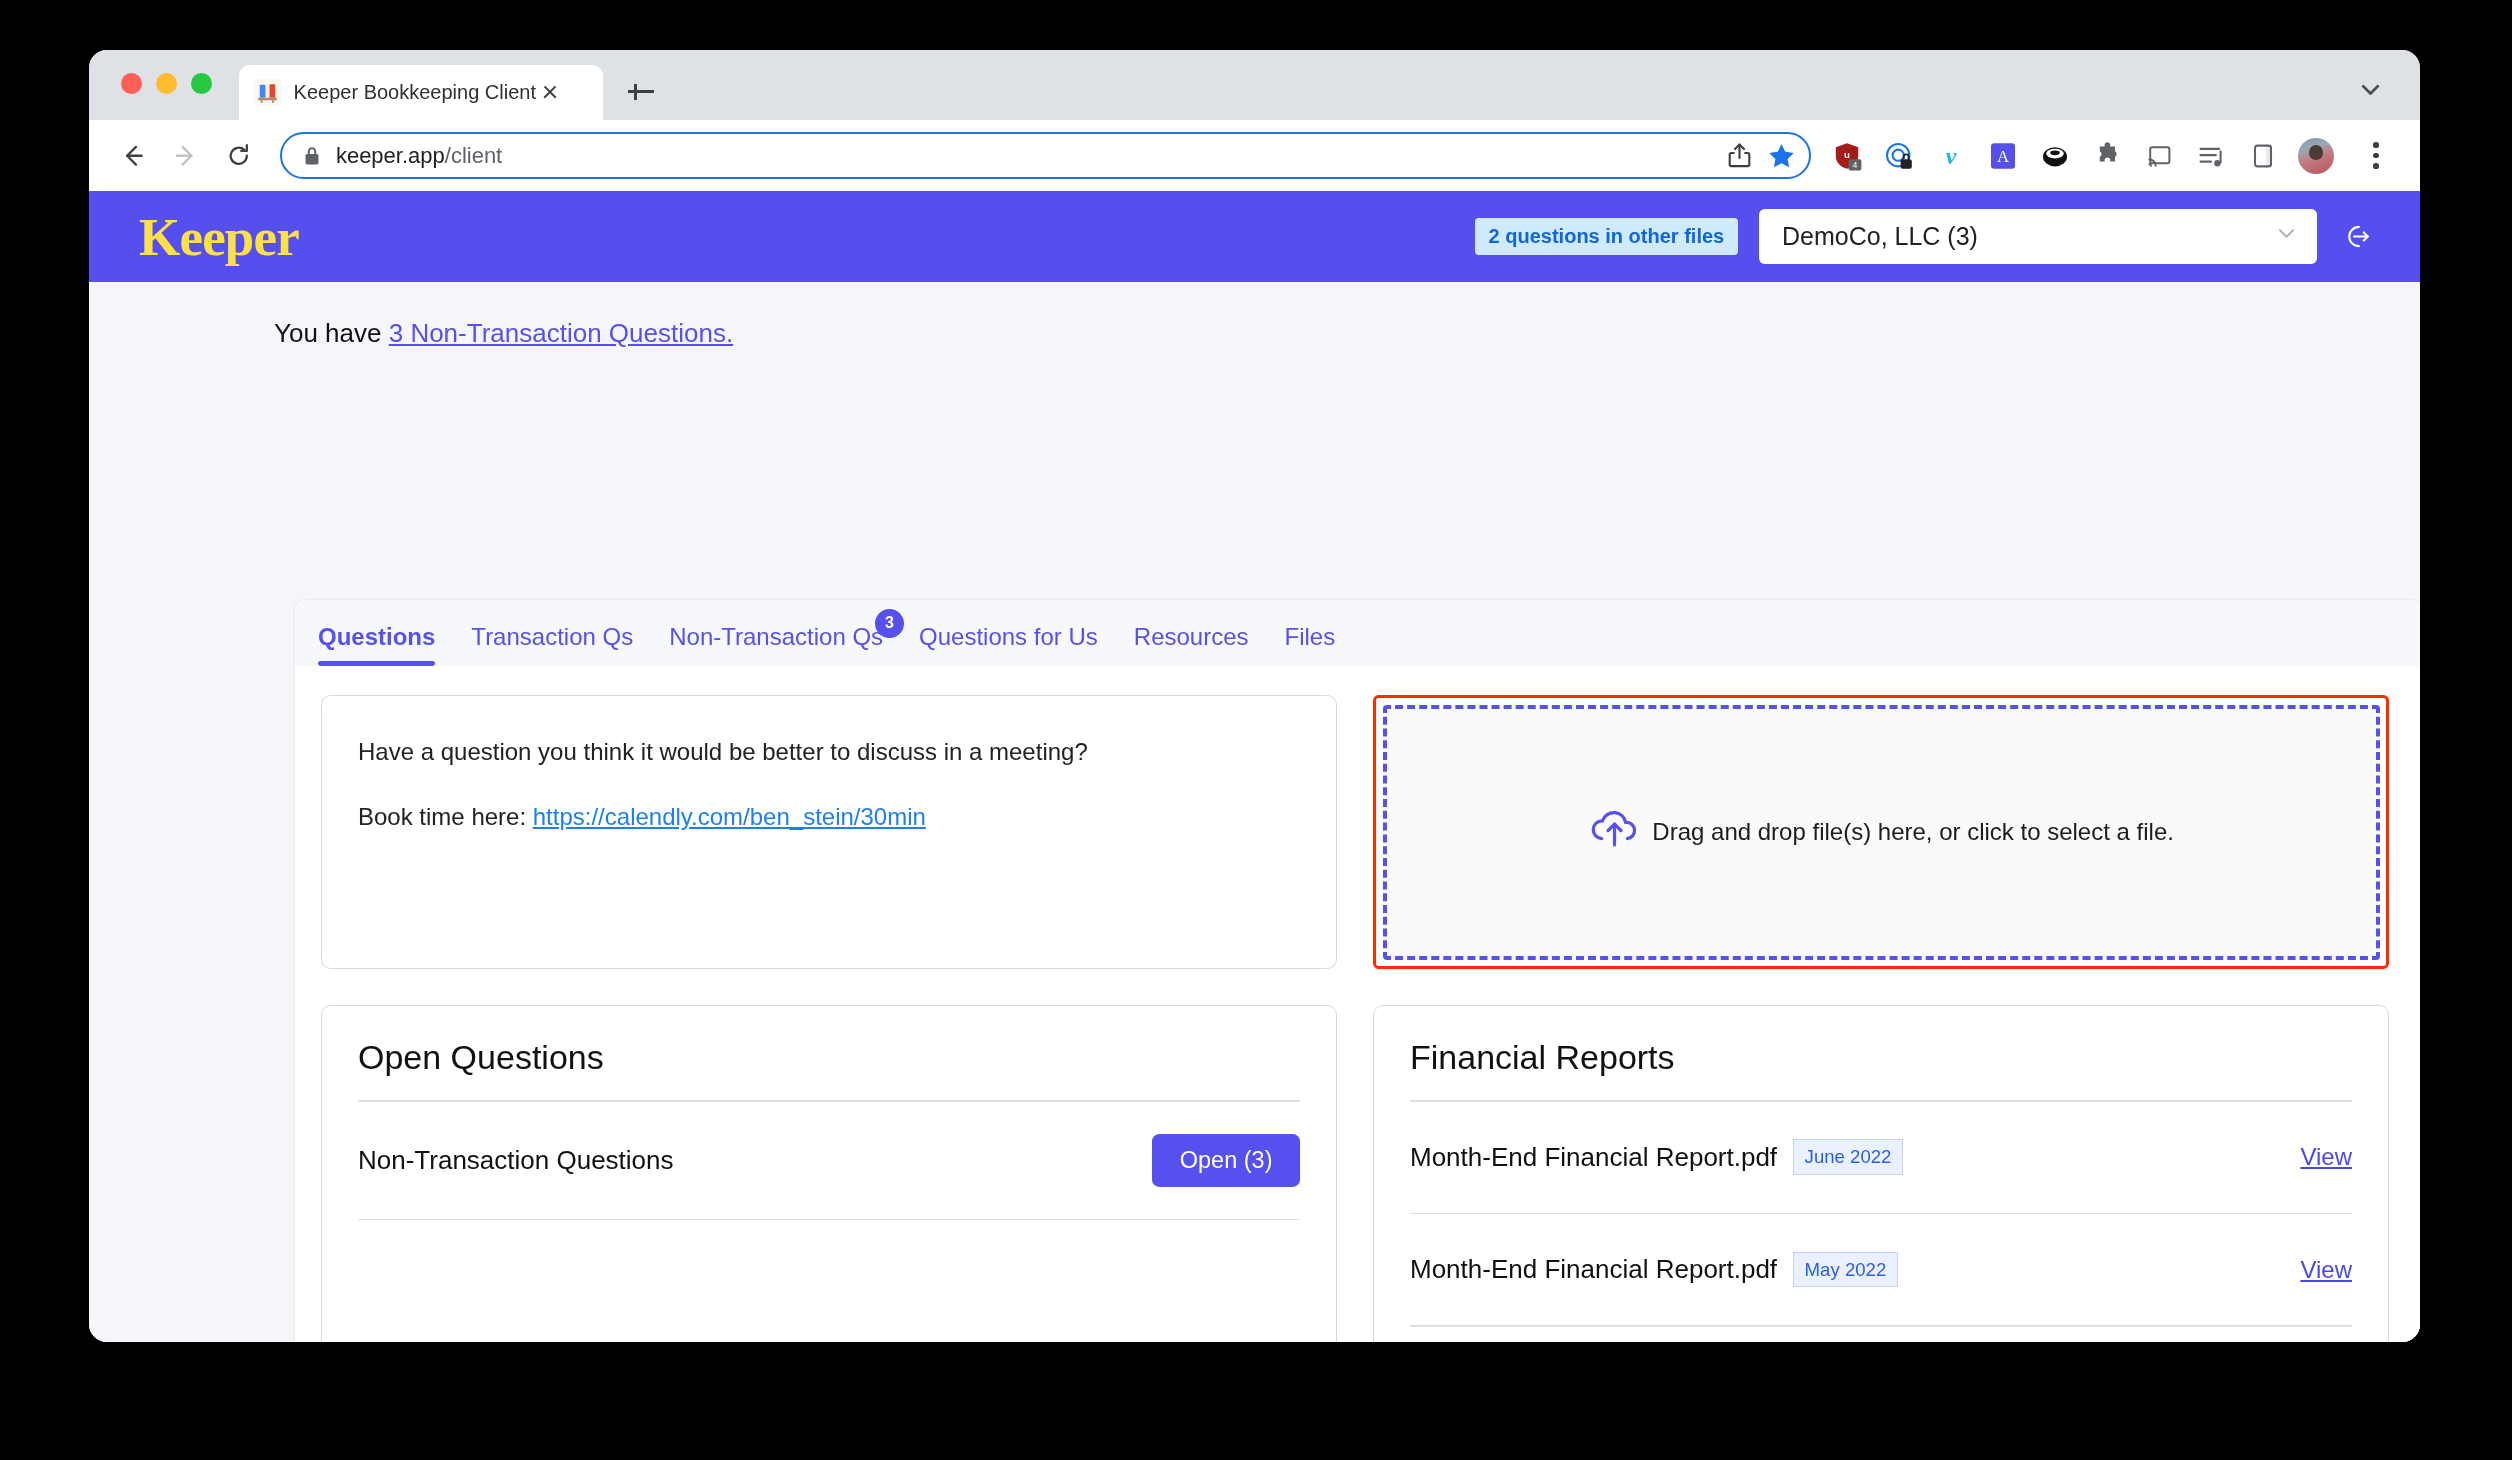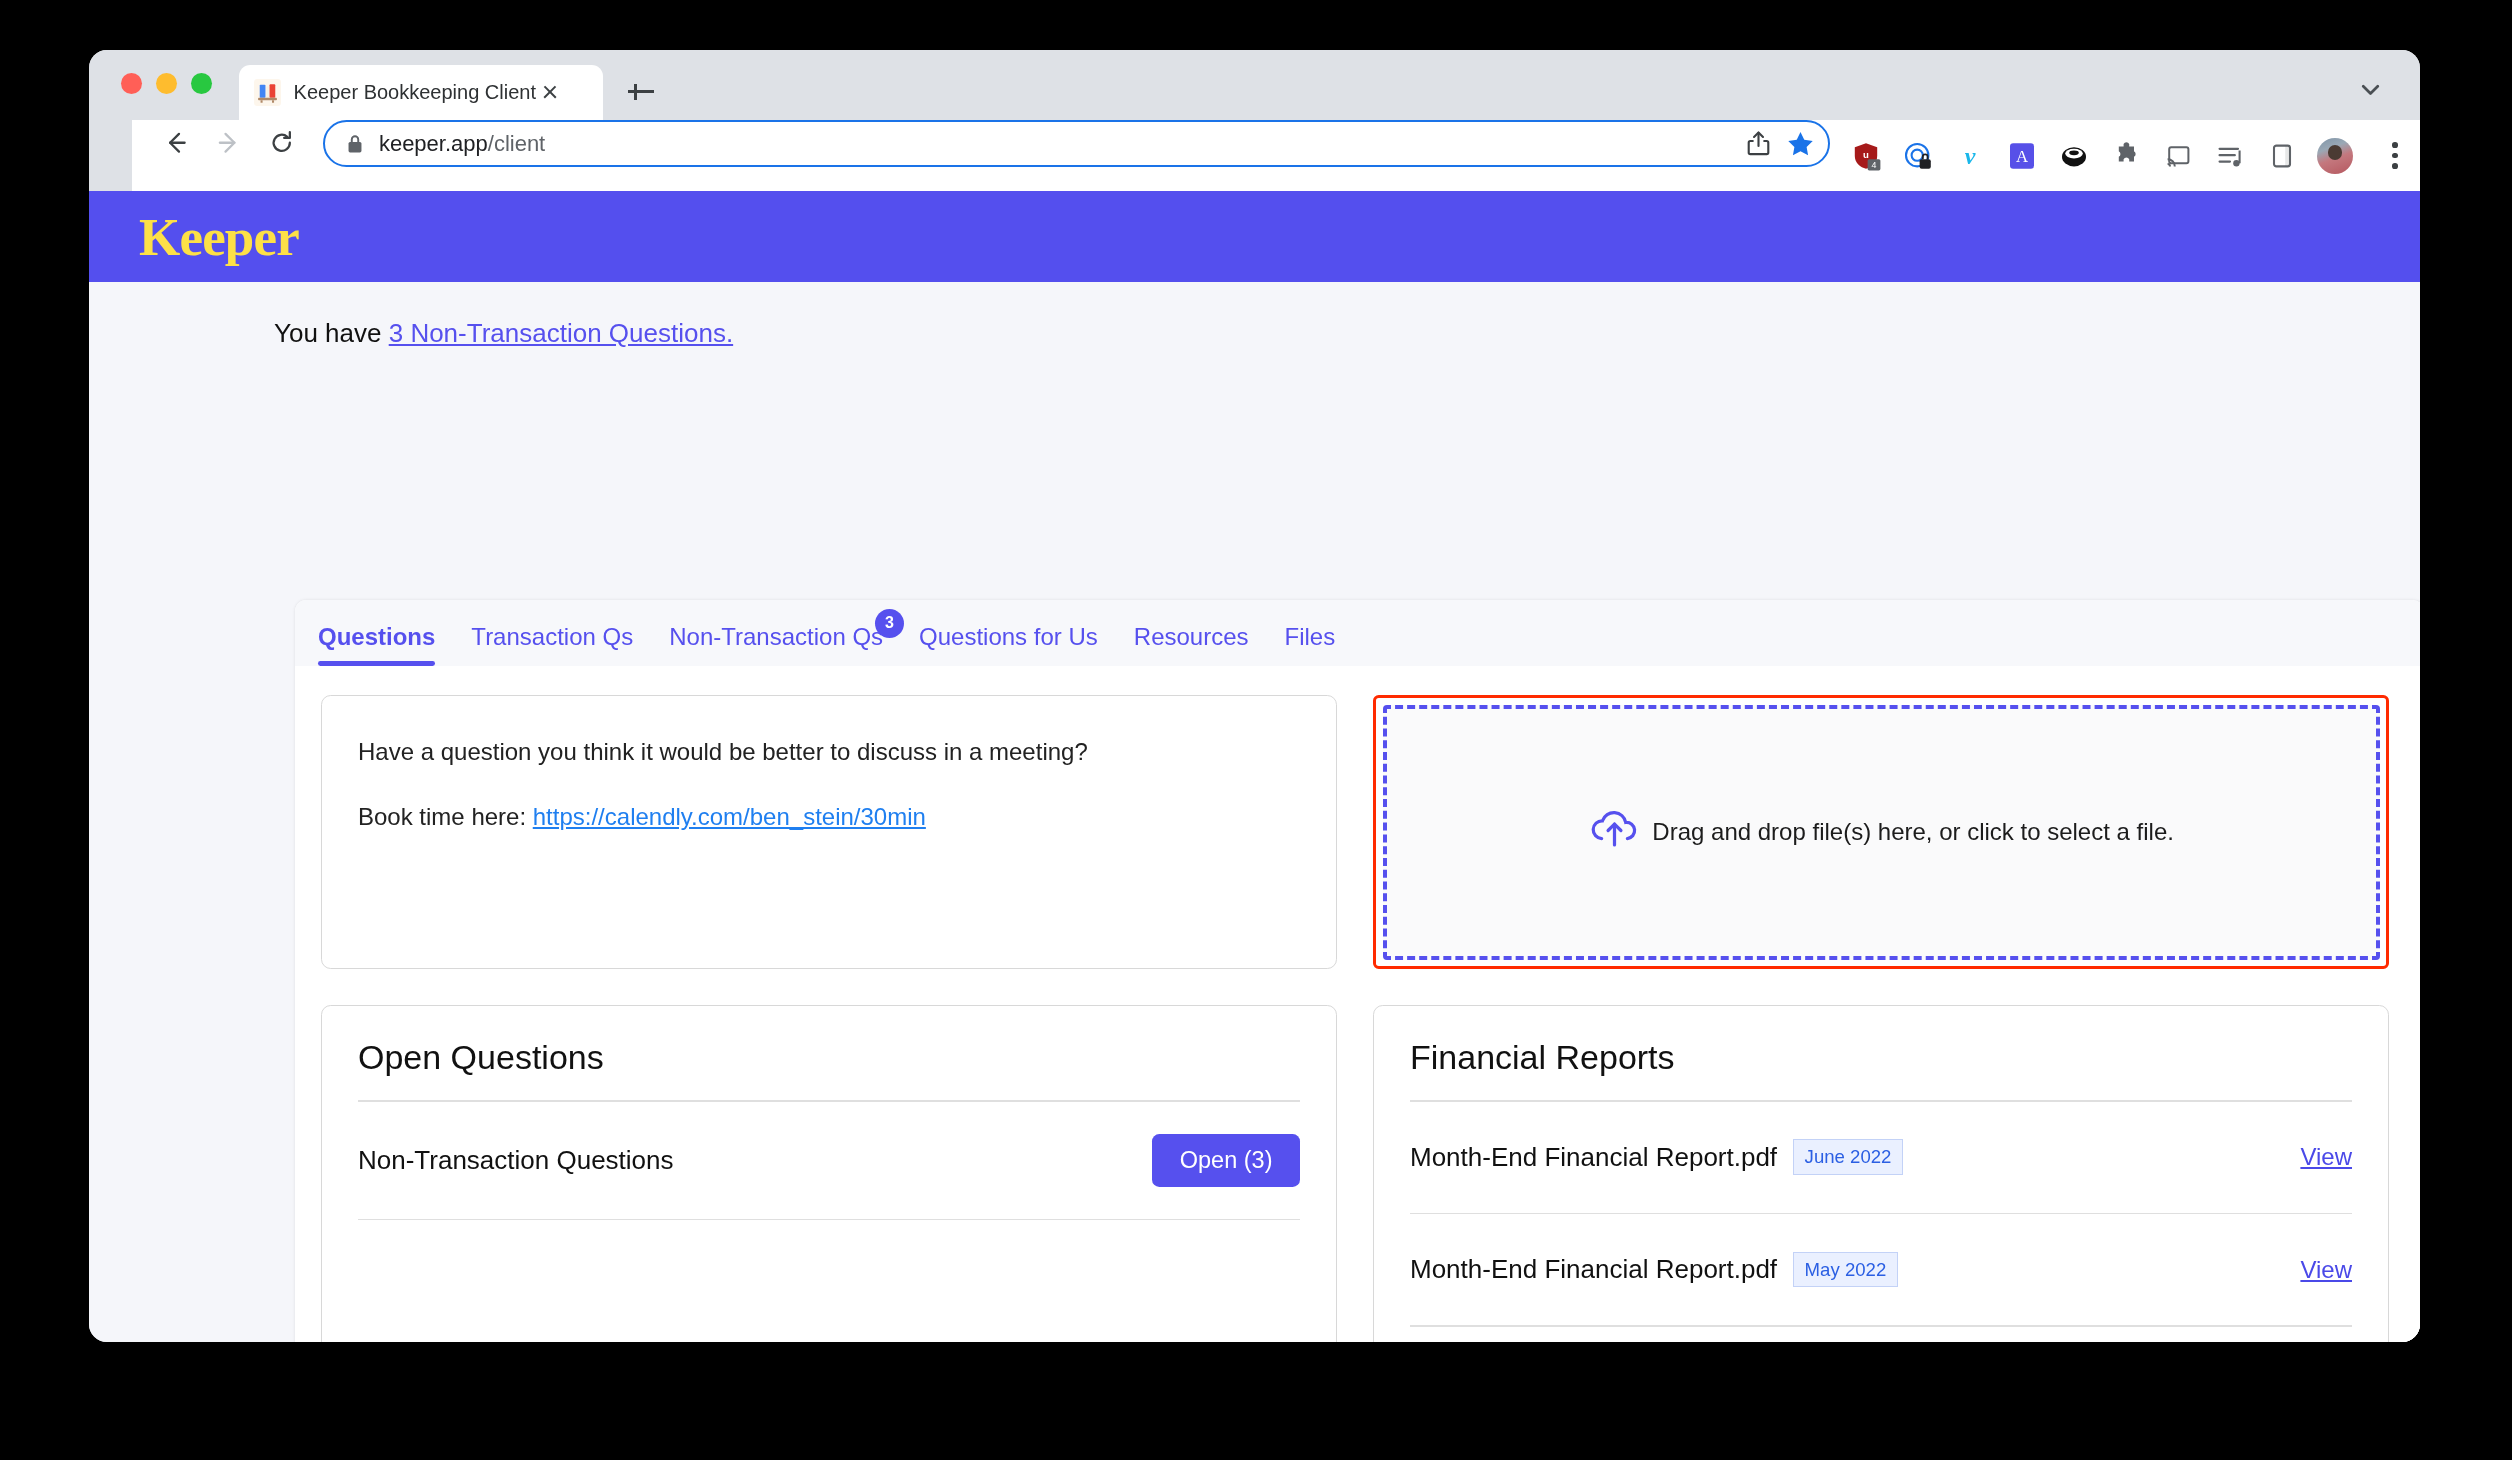--- a/index.html
+++ b/index.html
@@ -102,23 +102,23 @@
     right: 39px; top: 29px;
     width: 21px; height: 21px;
   }
 
   
   #toolbar {
     position: relative;
     height: 71px;
     background: #fff;
     display: flex;
-    padding: 0 9px 0 21px;
-    box-sizing: border-box;
-    margin-left: 43px;
+    align-items: center;
+    padding: 0 28px 0 21px;
+    box-sizing: border-box;
   }
   .nav-btn {
     width: 45px; height: 45px;
     display: flex; align-items: center; justify-content: center;
     flex: 0 0 auto;
     margin-right: 8px;
   }
   #omnibox {
     flex: 1 1 auto;
     height: 47px;
@@ -551,20 +551,38 @@
           <div class="menu-dot"></div>
           <div class="menu-dot"></div>
       </div>
     </div>
   </div>
 
   <div id="page">
 
     <div id="app-header">
       <div id="app-logo">Keeper</div>
+      <div id="header-right">
+        <div id="other-files-badge">2 questions in other files</div>
+        <div id="company-select">
+          <span>DemoCo, LLC (3)</span>
+          <span id="company-select-chevron">
+            <svg width="23" height="23" viewBox="0 0 28 28">
+              <path d="M6 10 L14 18 L22 10" stroke="#b5b5bd" stroke-width="2.6" fill="none" stroke-linecap="round" stroke-linejoin="round"></path>
+            </svg>
+          </span>
+        </div>
+        <div id="logout-icon">
+          <svg width="37" height="37" viewBox="0 0 46 46">
+            <path d="M26 11 a12 12 0 1 0 0 24" stroke="#fff" stroke-width="2.6" fill="none" stroke-linecap="round"></path>
+            <path d="M20 23 H37" stroke="#fff" stroke-width="2.6" stroke-linecap="round"></path>
+            <path d="M32 18 L37 23 L32 28" stroke="#fff" stroke-width="2.6" fill="none" stroke-linecap="round" stroke-linejoin="round"></path>
+          </svg>
+        </div>
+      </div>
     </div>
 
     <div id="notification-line">
       <span>You have </span><a id="notification-link" href="#">3 Non-Transaction Questions.</a>
     </div>
 
     <div id="tab-card">
 
       <div id="tab-bar">
         <div id="tab-inner">

